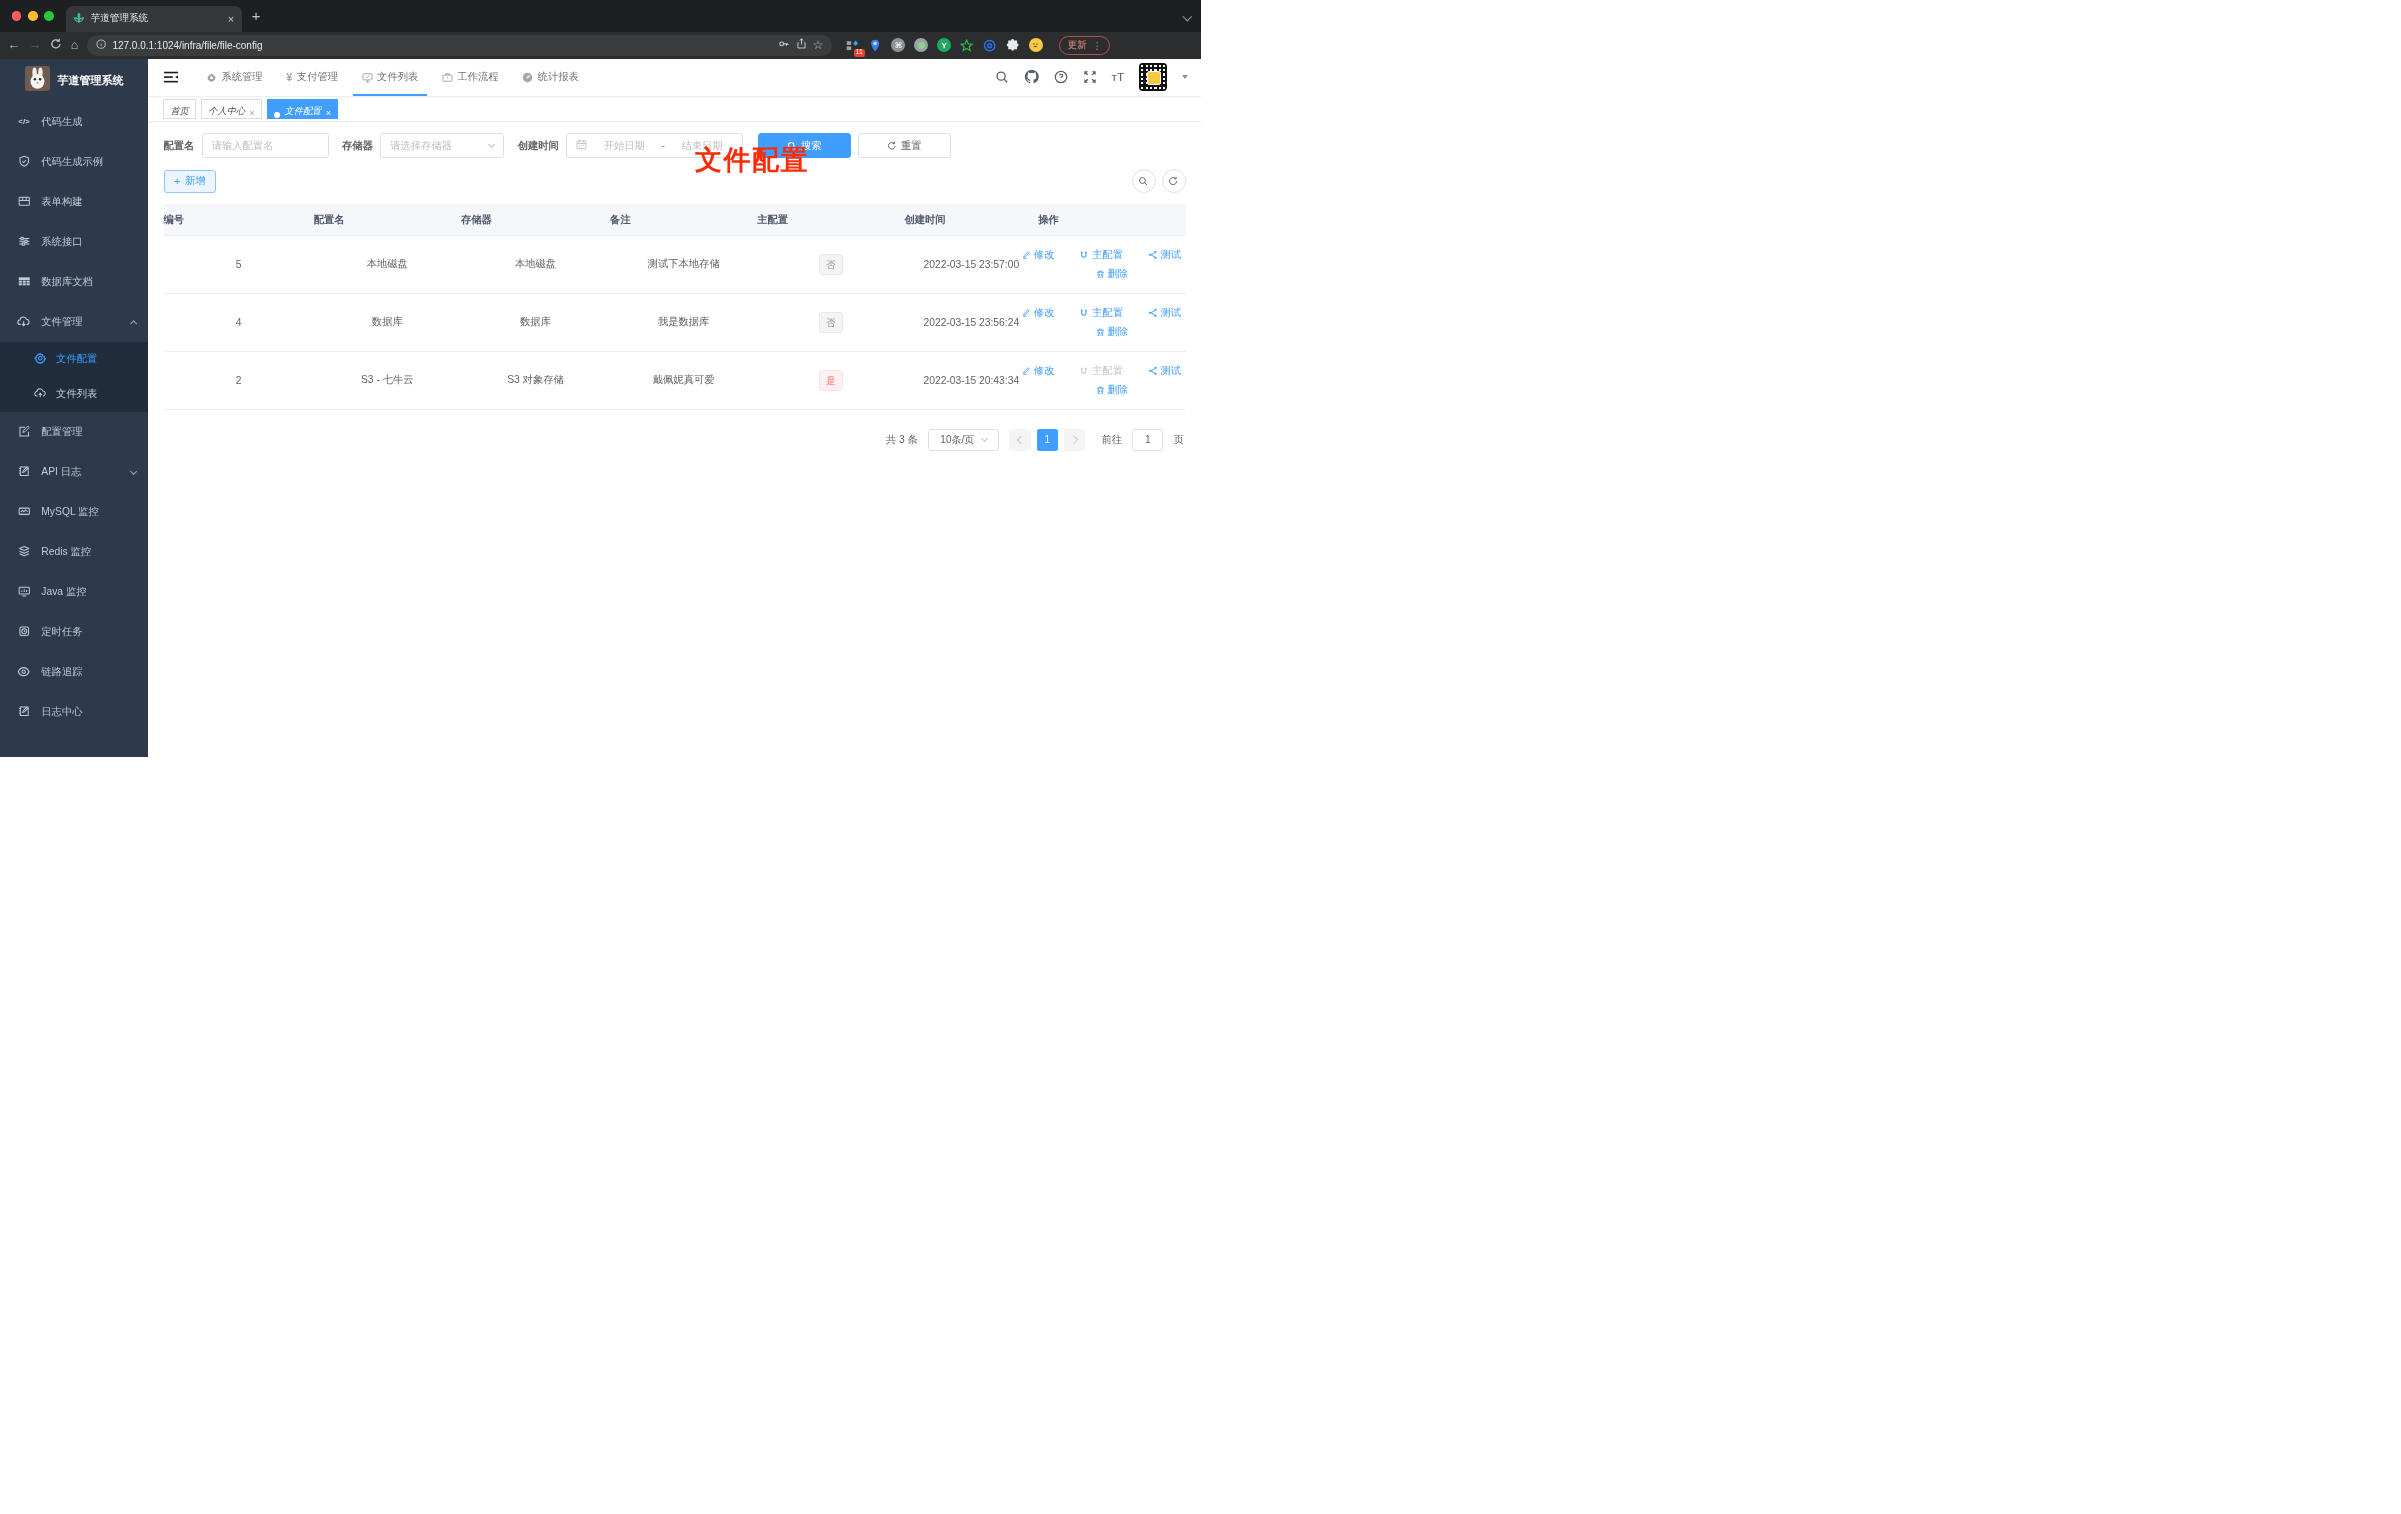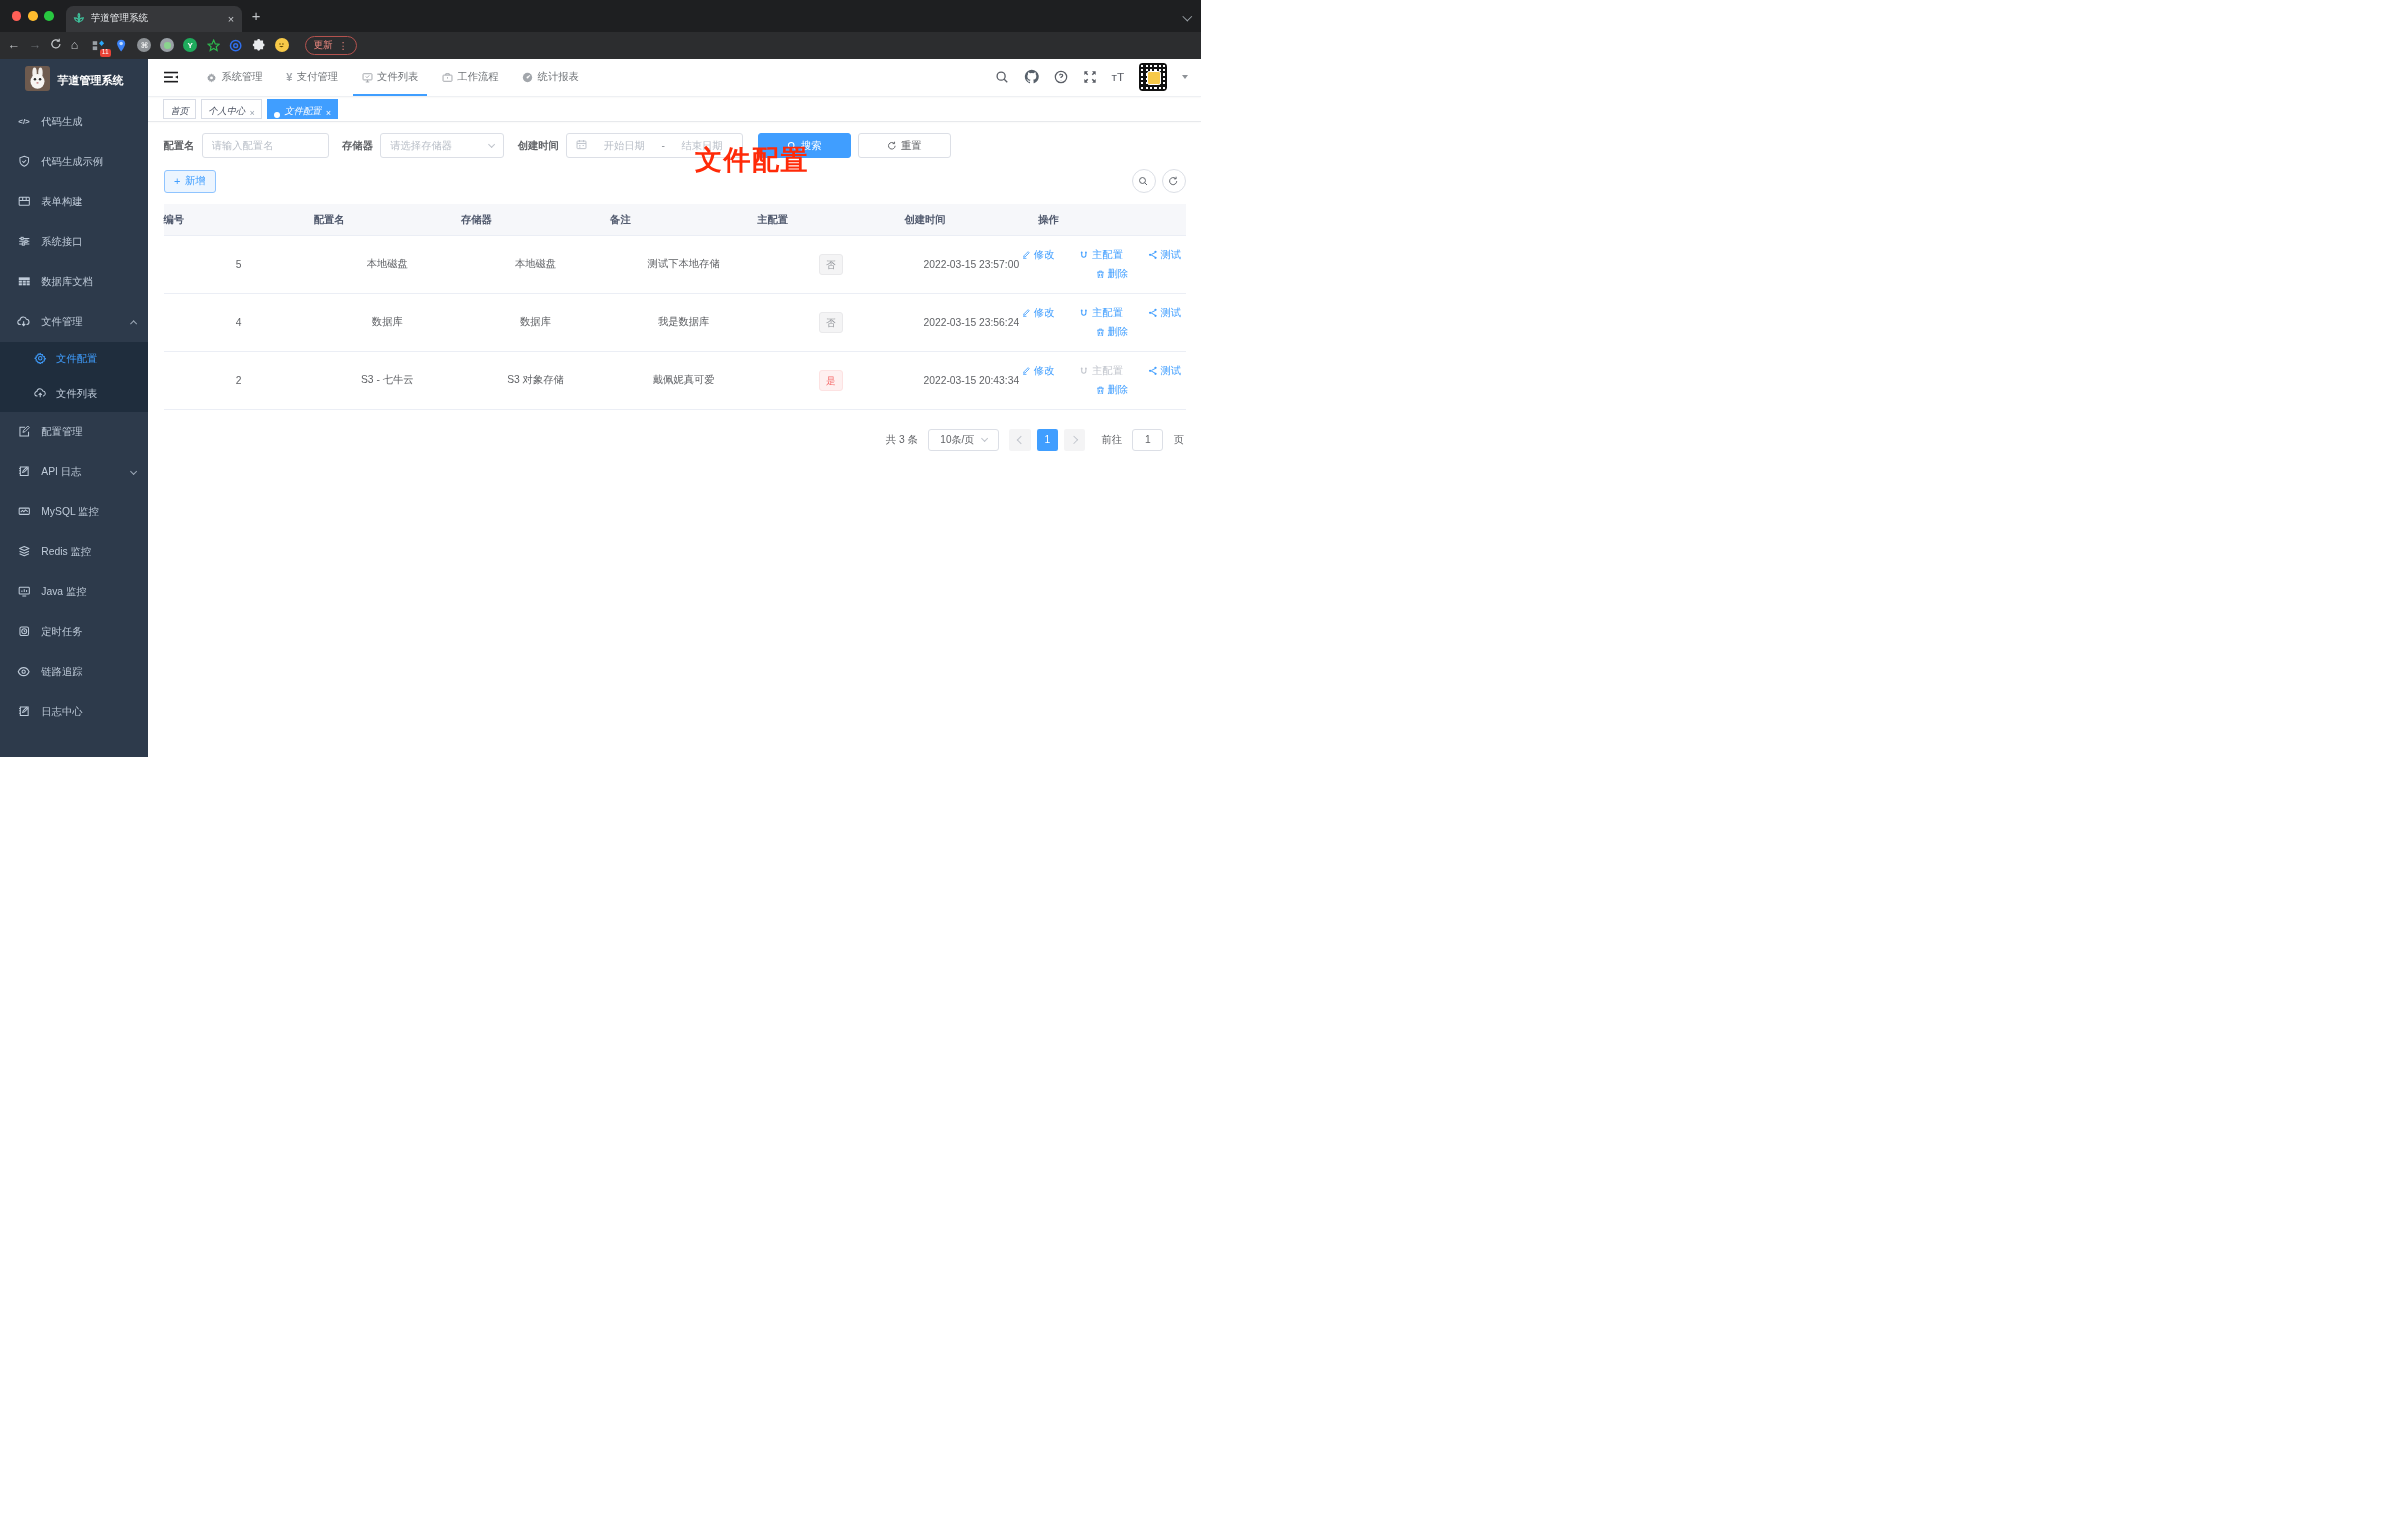--- a/index.html
+++ b/index.html
@@ -145,20 +145,42 @@
 <div class="urlbar">
   <span class="nav-ic">←</span>
   <span class="nav-ic dim">→</span>
   <span class="nav-ic">
     <svg width="11.8" height="11.8" viewBox="0 0 16 16" fill="none" stroke="#c7cacd" stroke-width="1.6">
         <path d="M13.5 8a5.5 5.5 0 1 1-1.6-3.9"></path>
         <path d="M12.5 1v3.4H9.1" stroke-linejoin="round"></path>
       </svg>
   </span>
   <span class="nav-ic">⌂</span>
+  <div class="urlfield">
+    <span class="uf-ic">
+      <svg width="10.3" height="10.3" viewBox="0 0 16 16" fill="none" stroke="#c7cacd" stroke-width="1.4">
+          <circle cx="8" cy="8" r="6.4"></circle>
+          <path d="M8 7.4v3.4M8 4.9v.2"></path>
+        </svg>
+    </span>
+    <span class="url-text">127.0.0.1:1024/infra/file/file-config</span>
+    <span class="uf-ic">
+      <svg width="11.8" height="11.8" viewBox="0 0 16 16" fill="none" stroke="#c7cacd" stroke-width="1.5">
+          <circle cx="5" cy="8" r="2.6"></circle>
+          <path d="M7.6 8h6M11.5 8v2.4M13.6 8v1.6"></path>
+        </svg>
+    </span>
+    <span class="uf-ic">
+      <svg width="11" height="11" viewBox="0 0 16 16" fill="none" stroke="#c7cacd" stroke-width="1.4">
+          <path d="M8 1.5v8M5.3 3.8L8 1.2l2.7 2.6"></path>
+          <path d="M4 7H2.8v7.5h10.4V7H12"></path>
+        </svg>
+    </span>
+    <span class="uf-ic">☆</span>
+  </div>
   <div class="exts">
     <span class="ext">
       <svg width="13.3" height="13.3" viewBox="0 0 18 18">
           <rect x="1" y="3" width="6" height="5" fill="#9aa0a6"></rect>
           <rect x="1" y="10" width="6" height="5" fill="#9aa0a6"></rect>
           <path d="M13 2l3.4 3.8L13 9.6 9.6 5.8z" fill="#2aa7f8"></path>
         </svg>
       <span class="badge">11</span>
     </span>
     <span class="ext">

